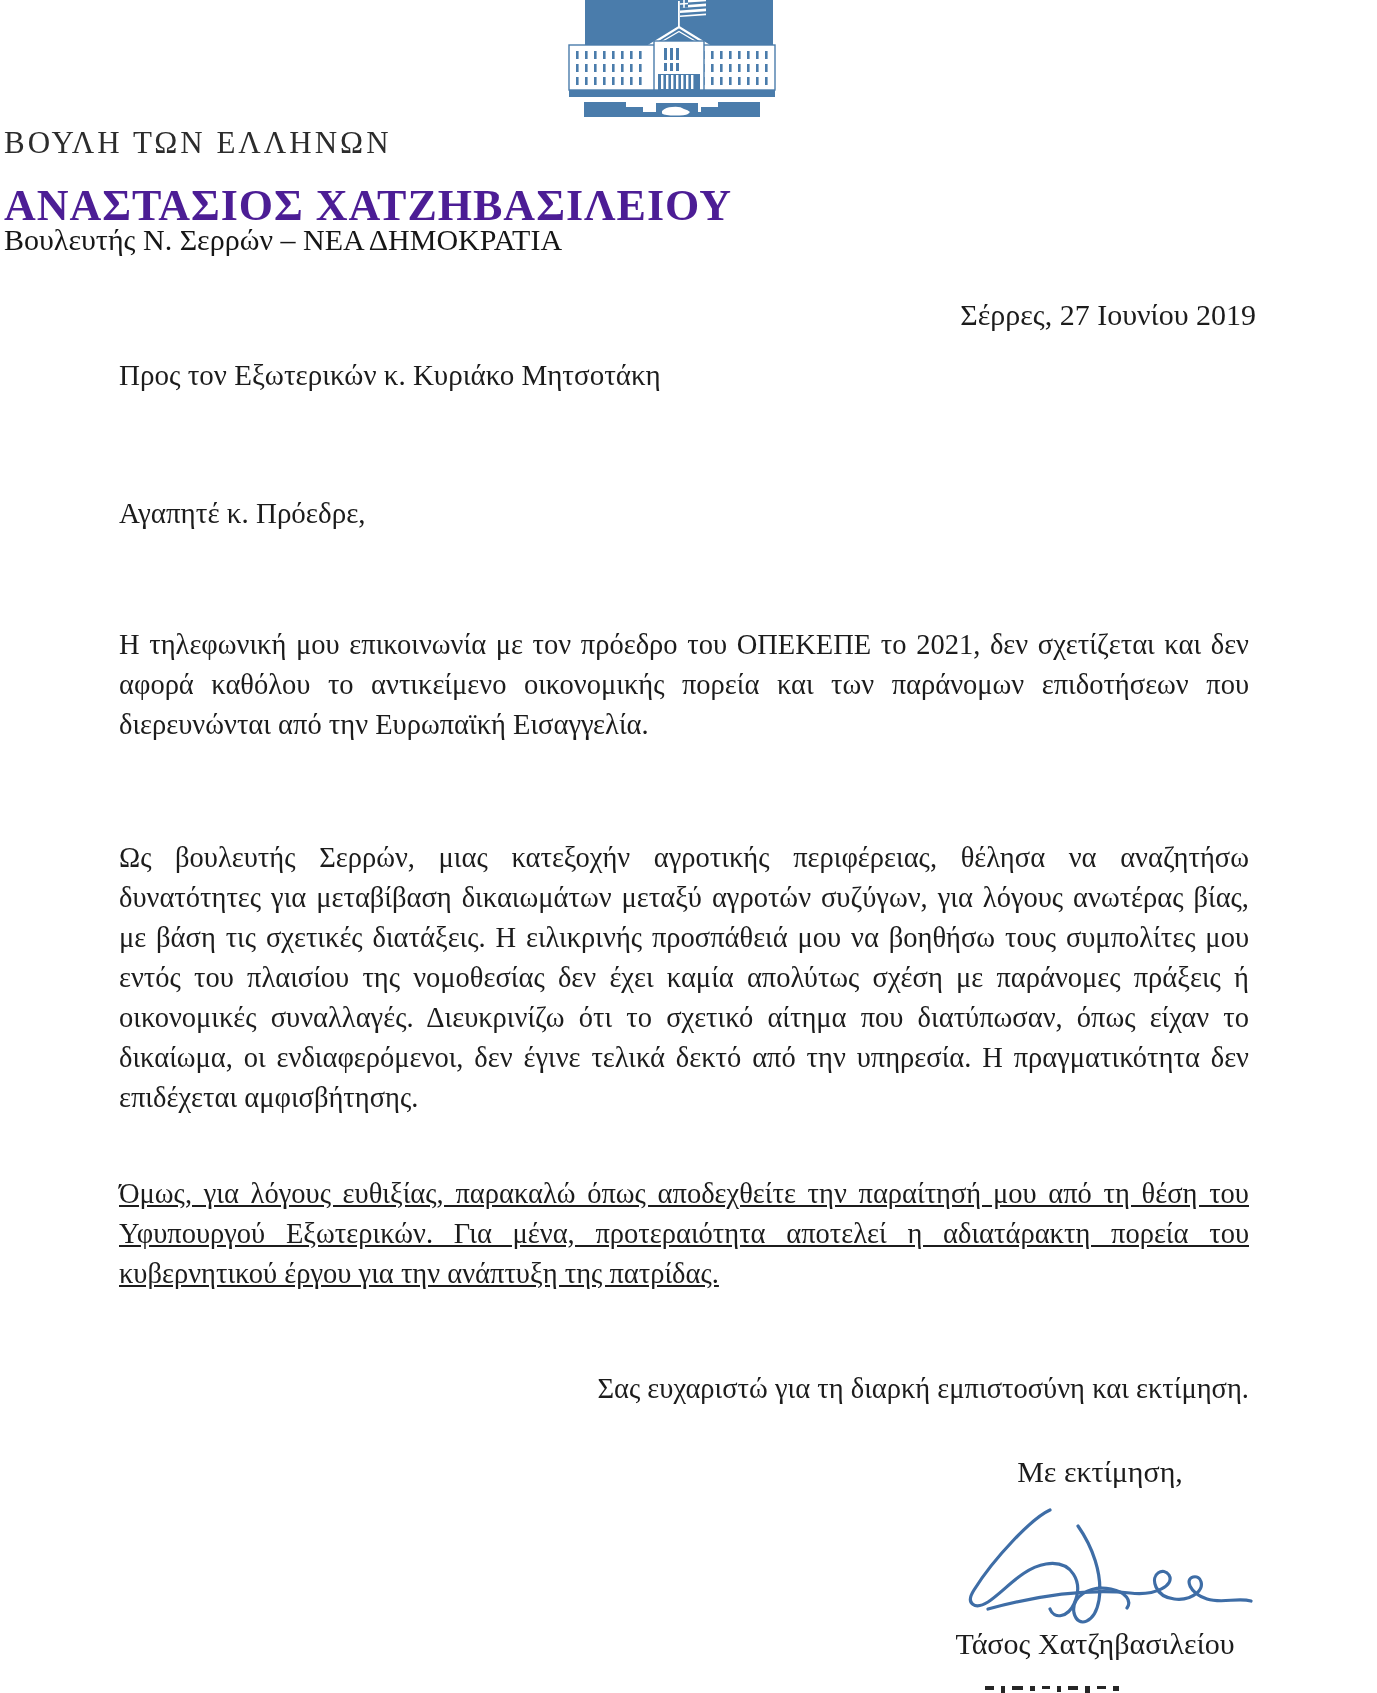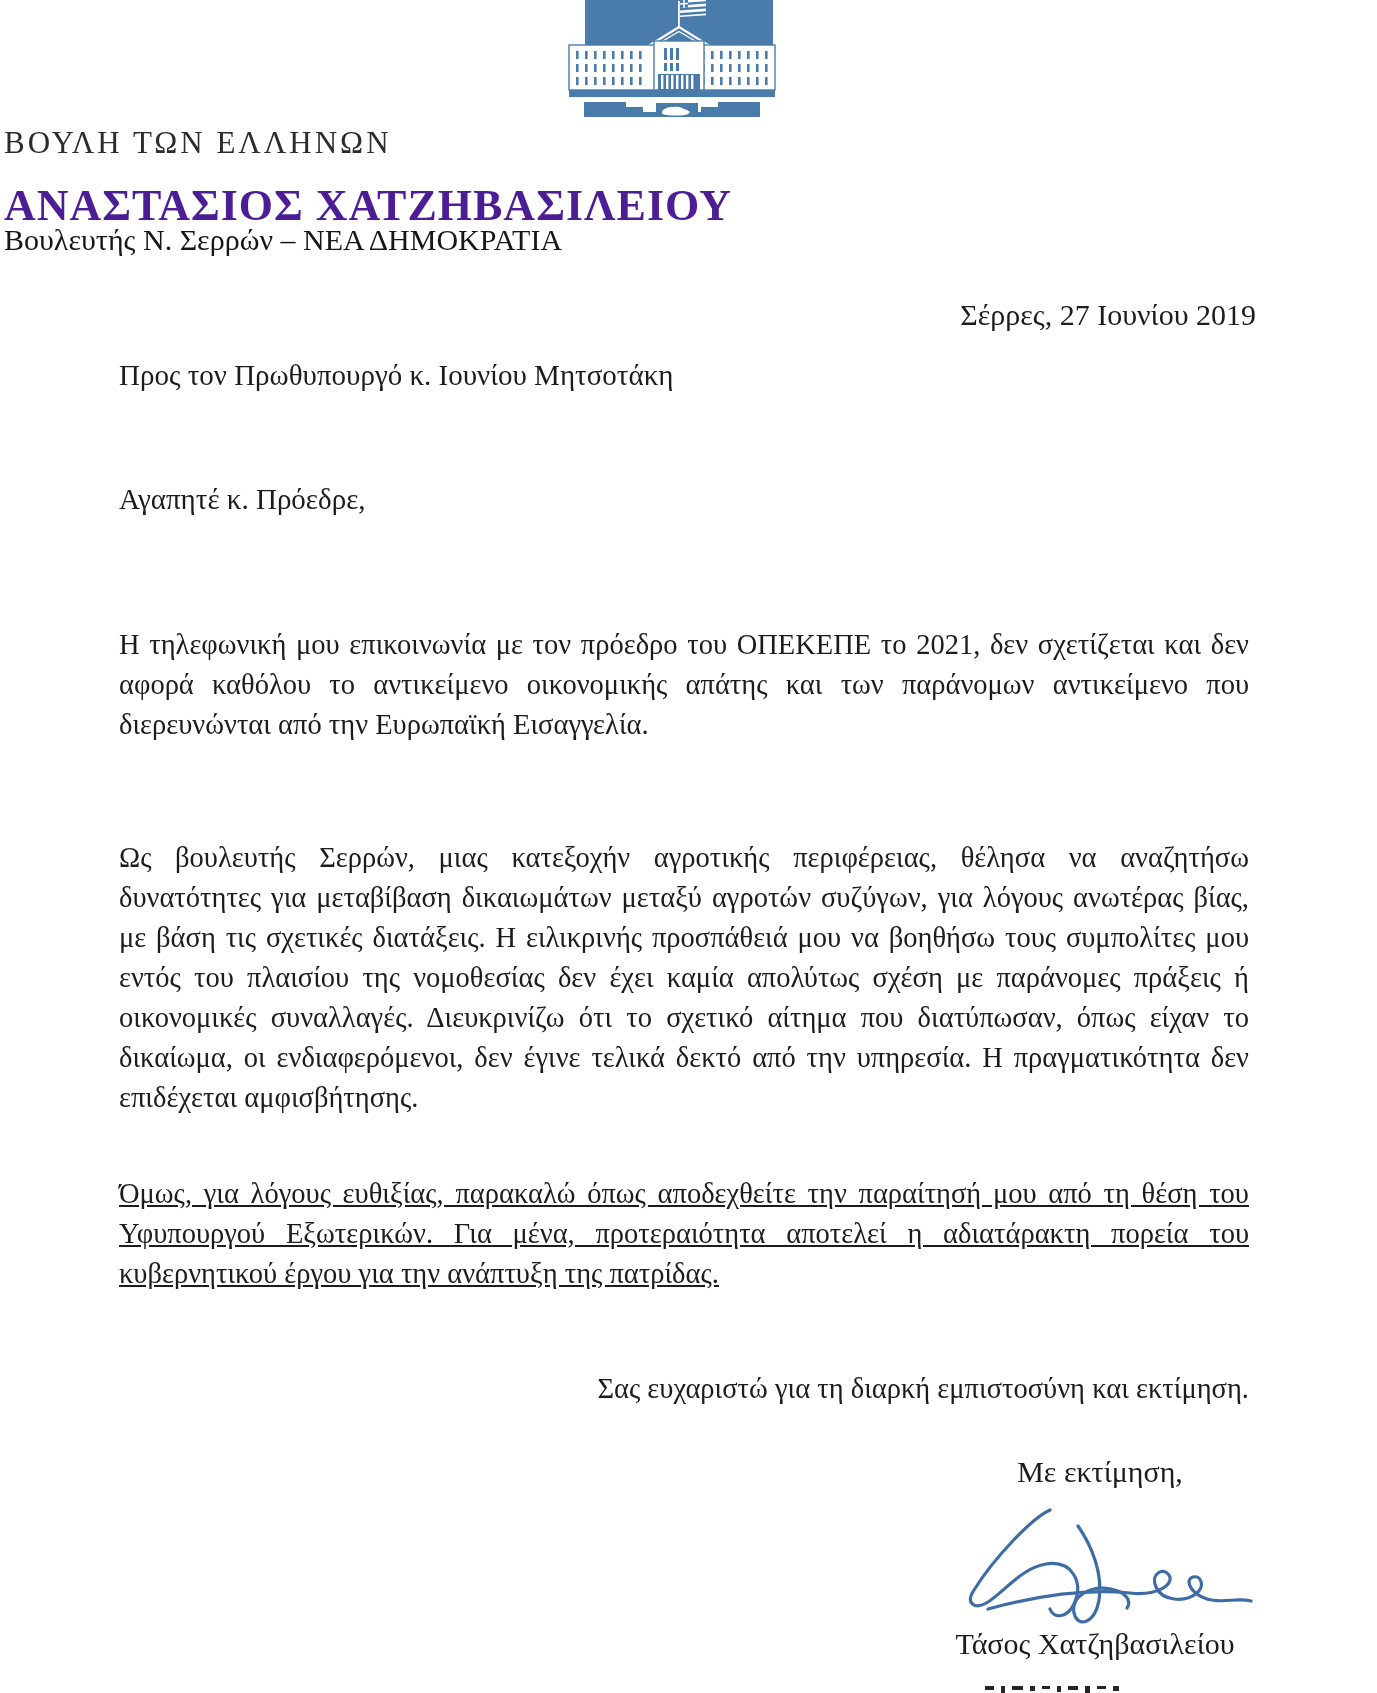--- a/index.html
+++ b/index.html
@@ -23,21 +23,21 @@
     top:190px; font-size:44px; font-weight:bold; letter-spacing:1px;
     line-height:32px; color:#4c1d95;
   }
   .author-role { top:224px; font-size:30px; line-height:32px; color:#161616; }
   
   .dateline {
     position:absolute; right:121px; top:298px;
     font-size:30px; line-height:34px;
   }
   .recipient { position:absolute; left:119px; top:358px; font-size:29px; line-height:34px; }
-  .salutation { position:absolute; left:119px; top:482px; font-size:29px; line-height:34px; }
+  .salutation { position:absolute; left:119px; top:496px; font-size:29px; line-height:34px; }
   .para {
     position:absolute; left:119px; width:1130px;
     font-size:28.5px; line-height:40px;
     text-align:justify;
   }
   .p1 { top:596px; }
   .p2 { top:794px;margin-top:44px; }
   .p3 { top:1145px;text-decoration:underline; }
   .p4 { top:1340px; text-align:right; }
   
@@ -162,24 +162,24 @@
       <rect x="90" y="103" width="42" height="14"></rect>
       <path d="M 96 111 q 4 -4 10 -4 q 8 -1 12 2 q 4 1 6 3 l -2 2 q -3 1.5 -13 1.5 q -10 0 -13 -2 z" fill="#ffffff"></path>
     </g>
   </svg>
 
   <div class="centered parl-title">ΒΟΥΛΗ ΤΩΝ ΕΛΛΗΝΩΝ</div>
   <div class="centered author-name">ΑΝΑΣΤΑΣΙΟΣ ΧΑΤΖΗΒΑΣΙΛΕΙΟΥ</div>
   <div class="centered author-role">Βουλευτής Ν. Σερρών – ΝΕΑ ΔΗΜΟΚΡΑΤΙΑ</div>
 
   <div class="dateline">Σέρρες, 27 Ιουνίου 2019</div>
-  <div class="recipient">Προς τον Πρωθυπουργό κ. Ιουνίου Μητσοτάκη</div>
+  <div class="recipient">Προς τον Εξωτερικών κ. Κυριάκο Μητσοτάκη</div>
   <div class="salutation">Αγαπητέ κ. Πρόεδρε,</div>
 
-  <p class="para p1">Η τηλεφωνική μου επικοινωνία με τον πρόεδρο του ΟΠΕΚΕΠΕ το 2021, δεν σχετίζεται και δεν αφορά καθόλου το αντικείμενο οικονομικής απάτης και των παράνομων αντικείμενο που διερευνώνται από την Ευρωπαϊκή Εισαγγελία.</p>
+  <p class="para p1">Η τηλεφωνική μου επικοινωνία με τον πρόεδρο του ΟΠΕΚΕΠΕ το 2021, δεν σχετίζεται και δεν αφορά καθόλου το αντικείμενο οικονομικής πορεία και των παράνομων επιδοτήσεων που διερευνώνται από την Ευρωπαϊκή Εισαγγελία.</p>
   <p class="para p2">Ως βουλευτής Σερρών, μιας κατεξοχήν αγροτικής περιφέρειας, θέλησα να αναζητήσω δυνατότητες για μεταβίβαση δικαιωμάτων μεταξύ αγροτών συζύγων, για λόγους ανωτέρας βίας, με βάση τις σχετικές διατάξεις. Η ειλικρινής προσπάθειά μου να βοηθήσω τους συμπολίτες μου εντός του πλαισίου της νομοθεσίας δεν έχει καμία απολύτως σχέση με παράνομες πράξεις ή οικονομικές συναλλαγές. Διευκρινίζω ότι το σχετικό αίτημα που διατύπωσαν, όπως είχαν το δικαίωμα, οι ενδιαφερόμενοι, δεν έγινε τελικά δεκτό από την υπηρεσία. Η πραγματικότητα δεν επιδέχεται αμφισβήτησης.</p>
   <p class="para p3">Όμως, για λόγους ευθιξίας, παρακαλώ όπως αποδεχθείτε την παραίτησή μου από τη θέση του Υφυπουργού Εξωτερικών. Για μένα, προτεραιότητα αποτελεί η αδιατάρακτη πορεία του κυβερνητικού έργου για την ανάπτυξη της πατρίδας.</p>
   <p class="para p4">Σας ευχαριστώ για τη διαρκή εμπιστοσύνη και εκτίμηση.</p>
 
   <div class="closing">Με εκτίμηση,</div>
 
   <svg class="sig-svg" viewBox="0 0 295 140" xmlns="http://www.w3.org/2000/svg" fill="none" stroke="#3e6da6" stroke-width="3.2" stroke-linecap="round">
     <path d="M 90 14 C 72 22 34 62 14 94 C 5 108 15 114 28 106 C 46 94 62 72 86 68 C 112 64 124 86 114 108 C 108 121 94 124 90 113"></path>
     <path d="M 118 30 C 132 50 143 78 139 104 C 135 127 118 133 114 117 C 111 101 129 89 151 93 C 166 96 172 105 167 112"></path>
     <path d="M 28 113 C 80 99 130 93 170 97 C 196 100 215 89 209 79 C 204 71 190 77 196 91 C 202 105 225 107 237 97 C 245 90 241 79 233 81 C 225 83 229 97 247 103 C 263 108 277 101 291 105"></path>

